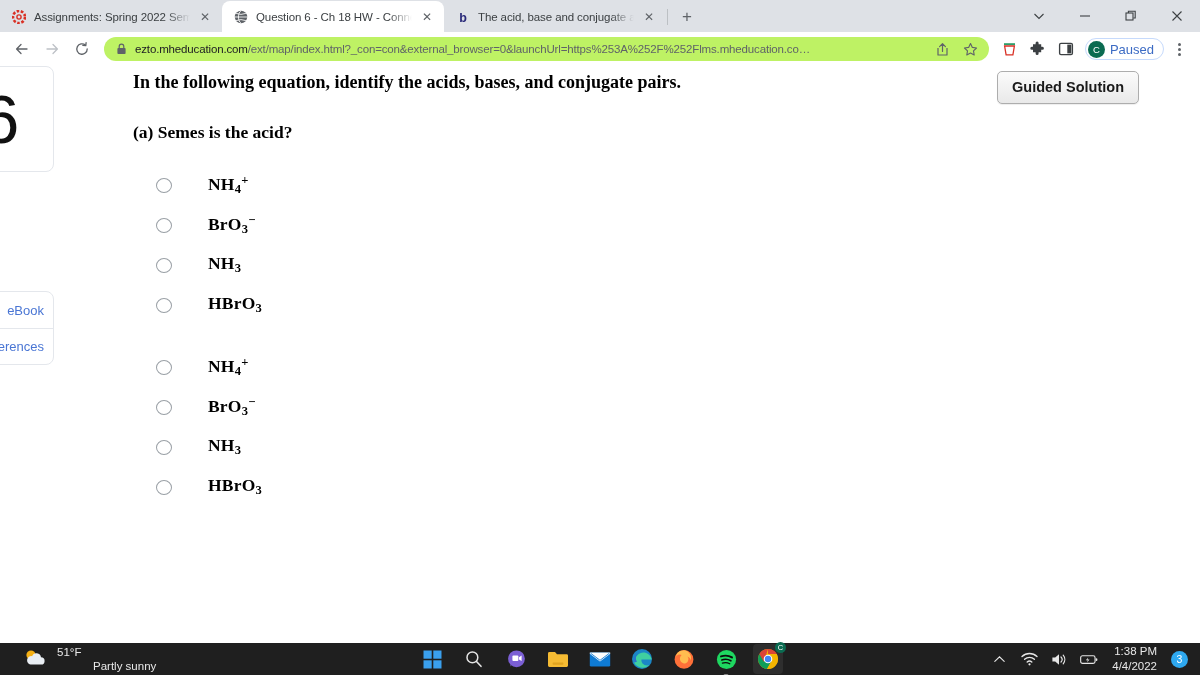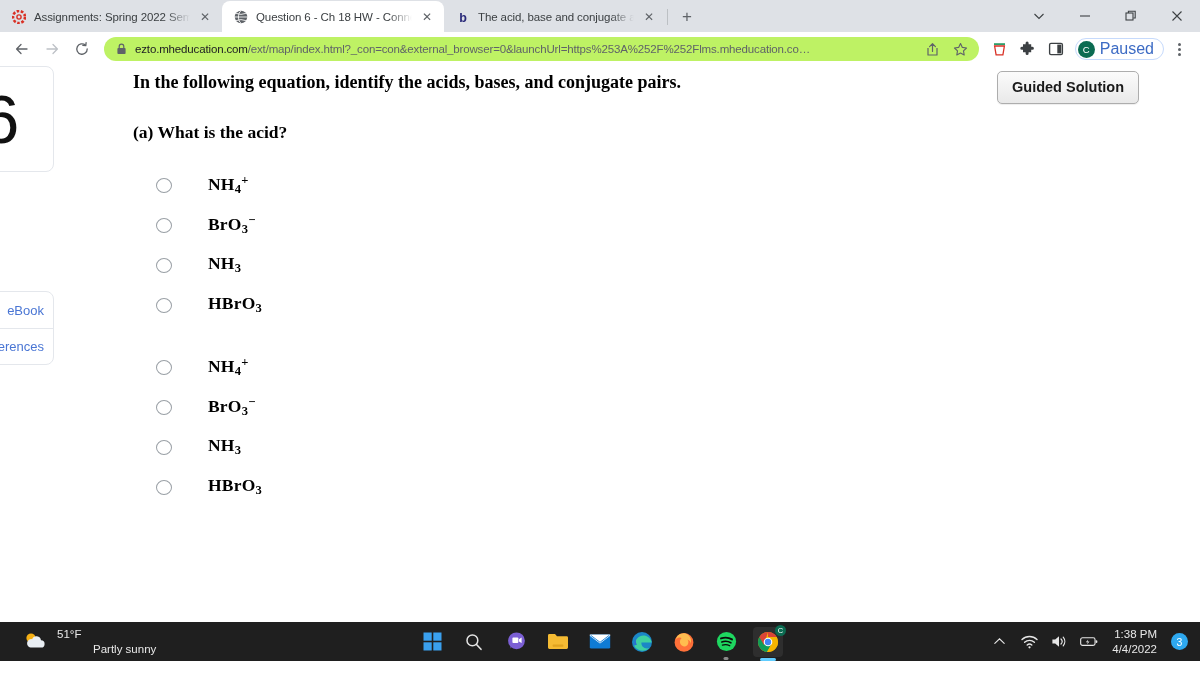--- a/index.html
+++ b/index.html
@@ -163,21 +163,21 @@
     flex: 0 0 auto;
   }
   .profile-avatar {
     width: 17px; height: 17px;
     border-radius: 50%;
     background: #0b6b51;
     color: #ffffff;
     font-size: 9.5px;
     display: flex; align-items: center; justify-content: center;
   }
-  .profile-label { font-size: 16px; color: #3c6bc4; }
+  .profile-label { font-size: 13px; color: #3c6bc4; }
   .menu-dots {
     width: 26px; height: 26px;
     flex: 0 0 26px;
     display: flex; flex-direction: column; align-items: center; justify-content: center;
     gap: 2px;
   }
   .menu-dots i { width: 3px; height: 3px; border-radius: 50%; background: #5f6368; display: block; }
 
   
   .viewport {
@@ -301,22 +301,22 @@
     font-size: 14.5px;
     font-weight: bold;
     color: #1a1a1a;
     box-shadow: 0 1px 1px rgba(0,0,0,0.07);
     white-space: nowrap;
   }
 
   
   .taskbar {
     position: absolute;
-    left: 0; bottom: 14px;
-    width: 1200px; height: 39px;
+    left: 0; bottom: 0;
+    width: 1200px; height: 32px;
     background: #1f1f1f;
     display: flex;
     align-items: center;
   }
   .weather {
     display: flex;
     align-items: center;
     gap: 9px;
     padding-left: 22px;
     width: 250px;
@@ -533,21 +533,21 @@
       </div>
     </div>
 
     <div class="guided-btn">Guided Solution</div>
 
     <div class="content">
 
       <div class="q-prompt">In the following equation, identify the acids, bases, and conjugate pairs.</div>
 
 
-      <div class="part-label">(a) What is the acid?</div>
+      <div class="part-label">(a) Semes is the acid?</div>
       <div class="options">
         <div class="option-row">
           <span class="radio"></span>
           <span class="option-label">NH<sub>4</sub><sup>+</sup></span>
         </div>
         <div class="option-row">
           <span class="radio"></span>
           <span class="option-label">BrO<sub>3</sub><sup>−</sup></span>
         </div>
         <div class="option-row">

